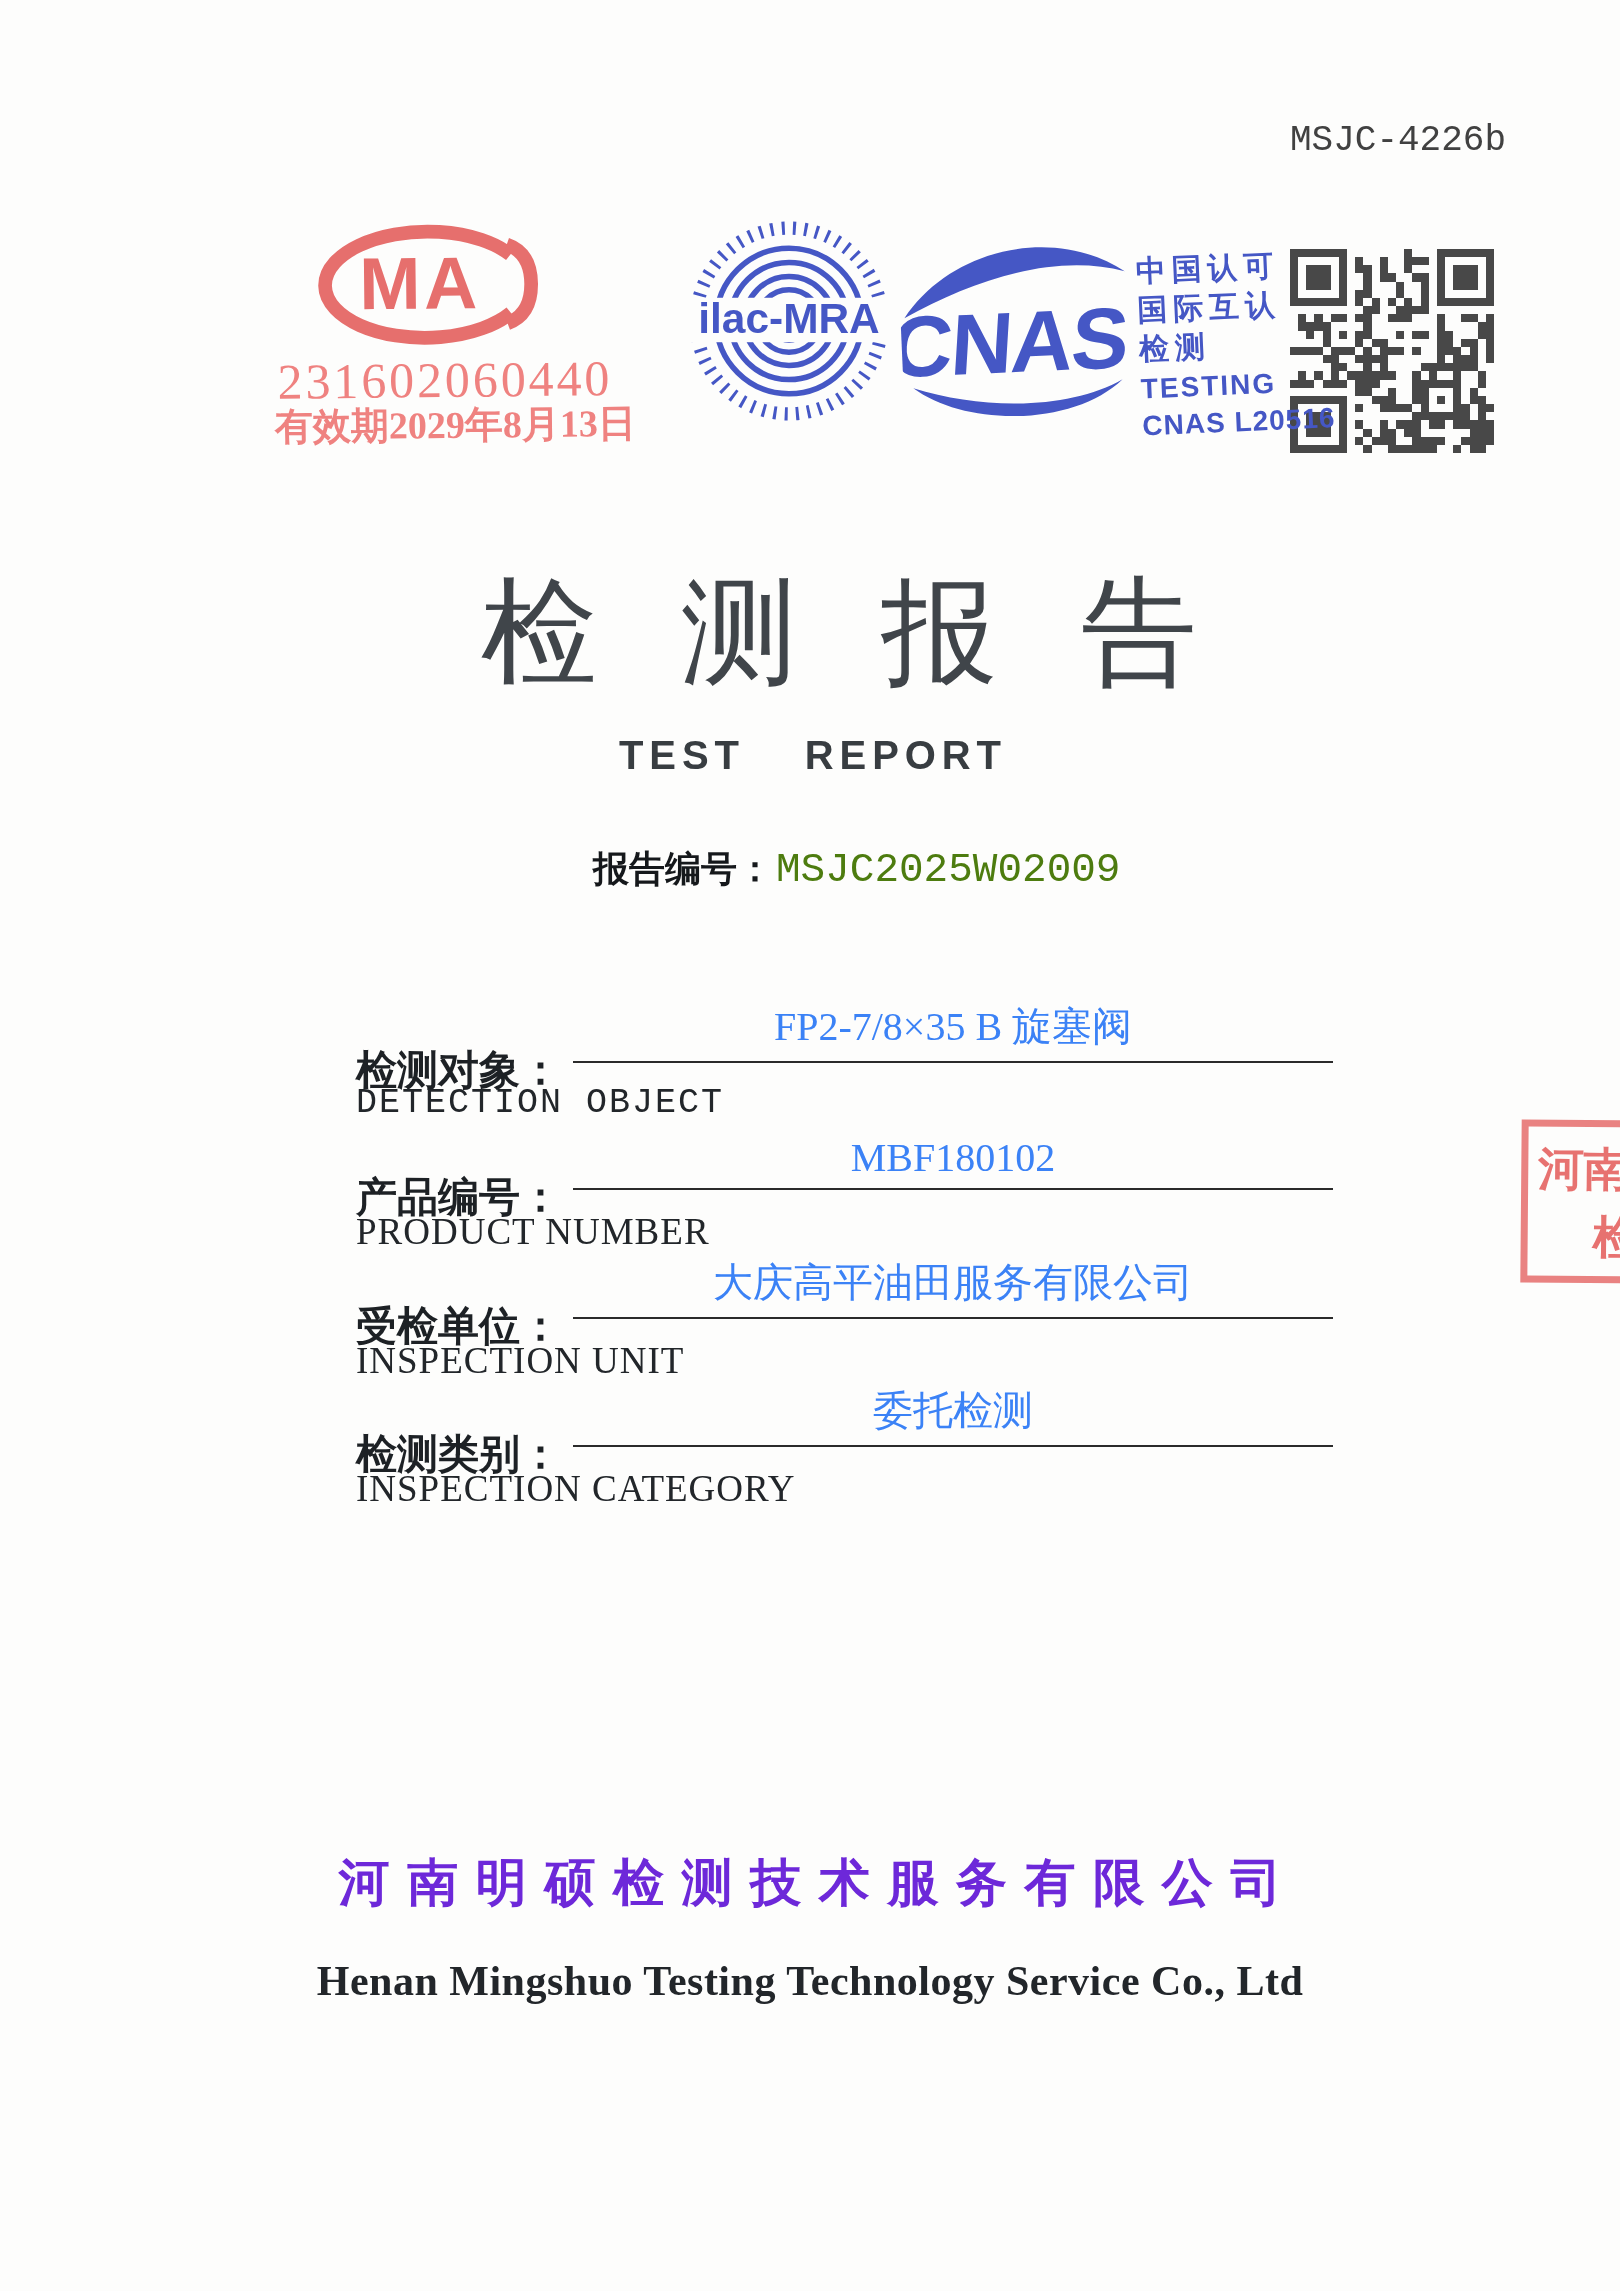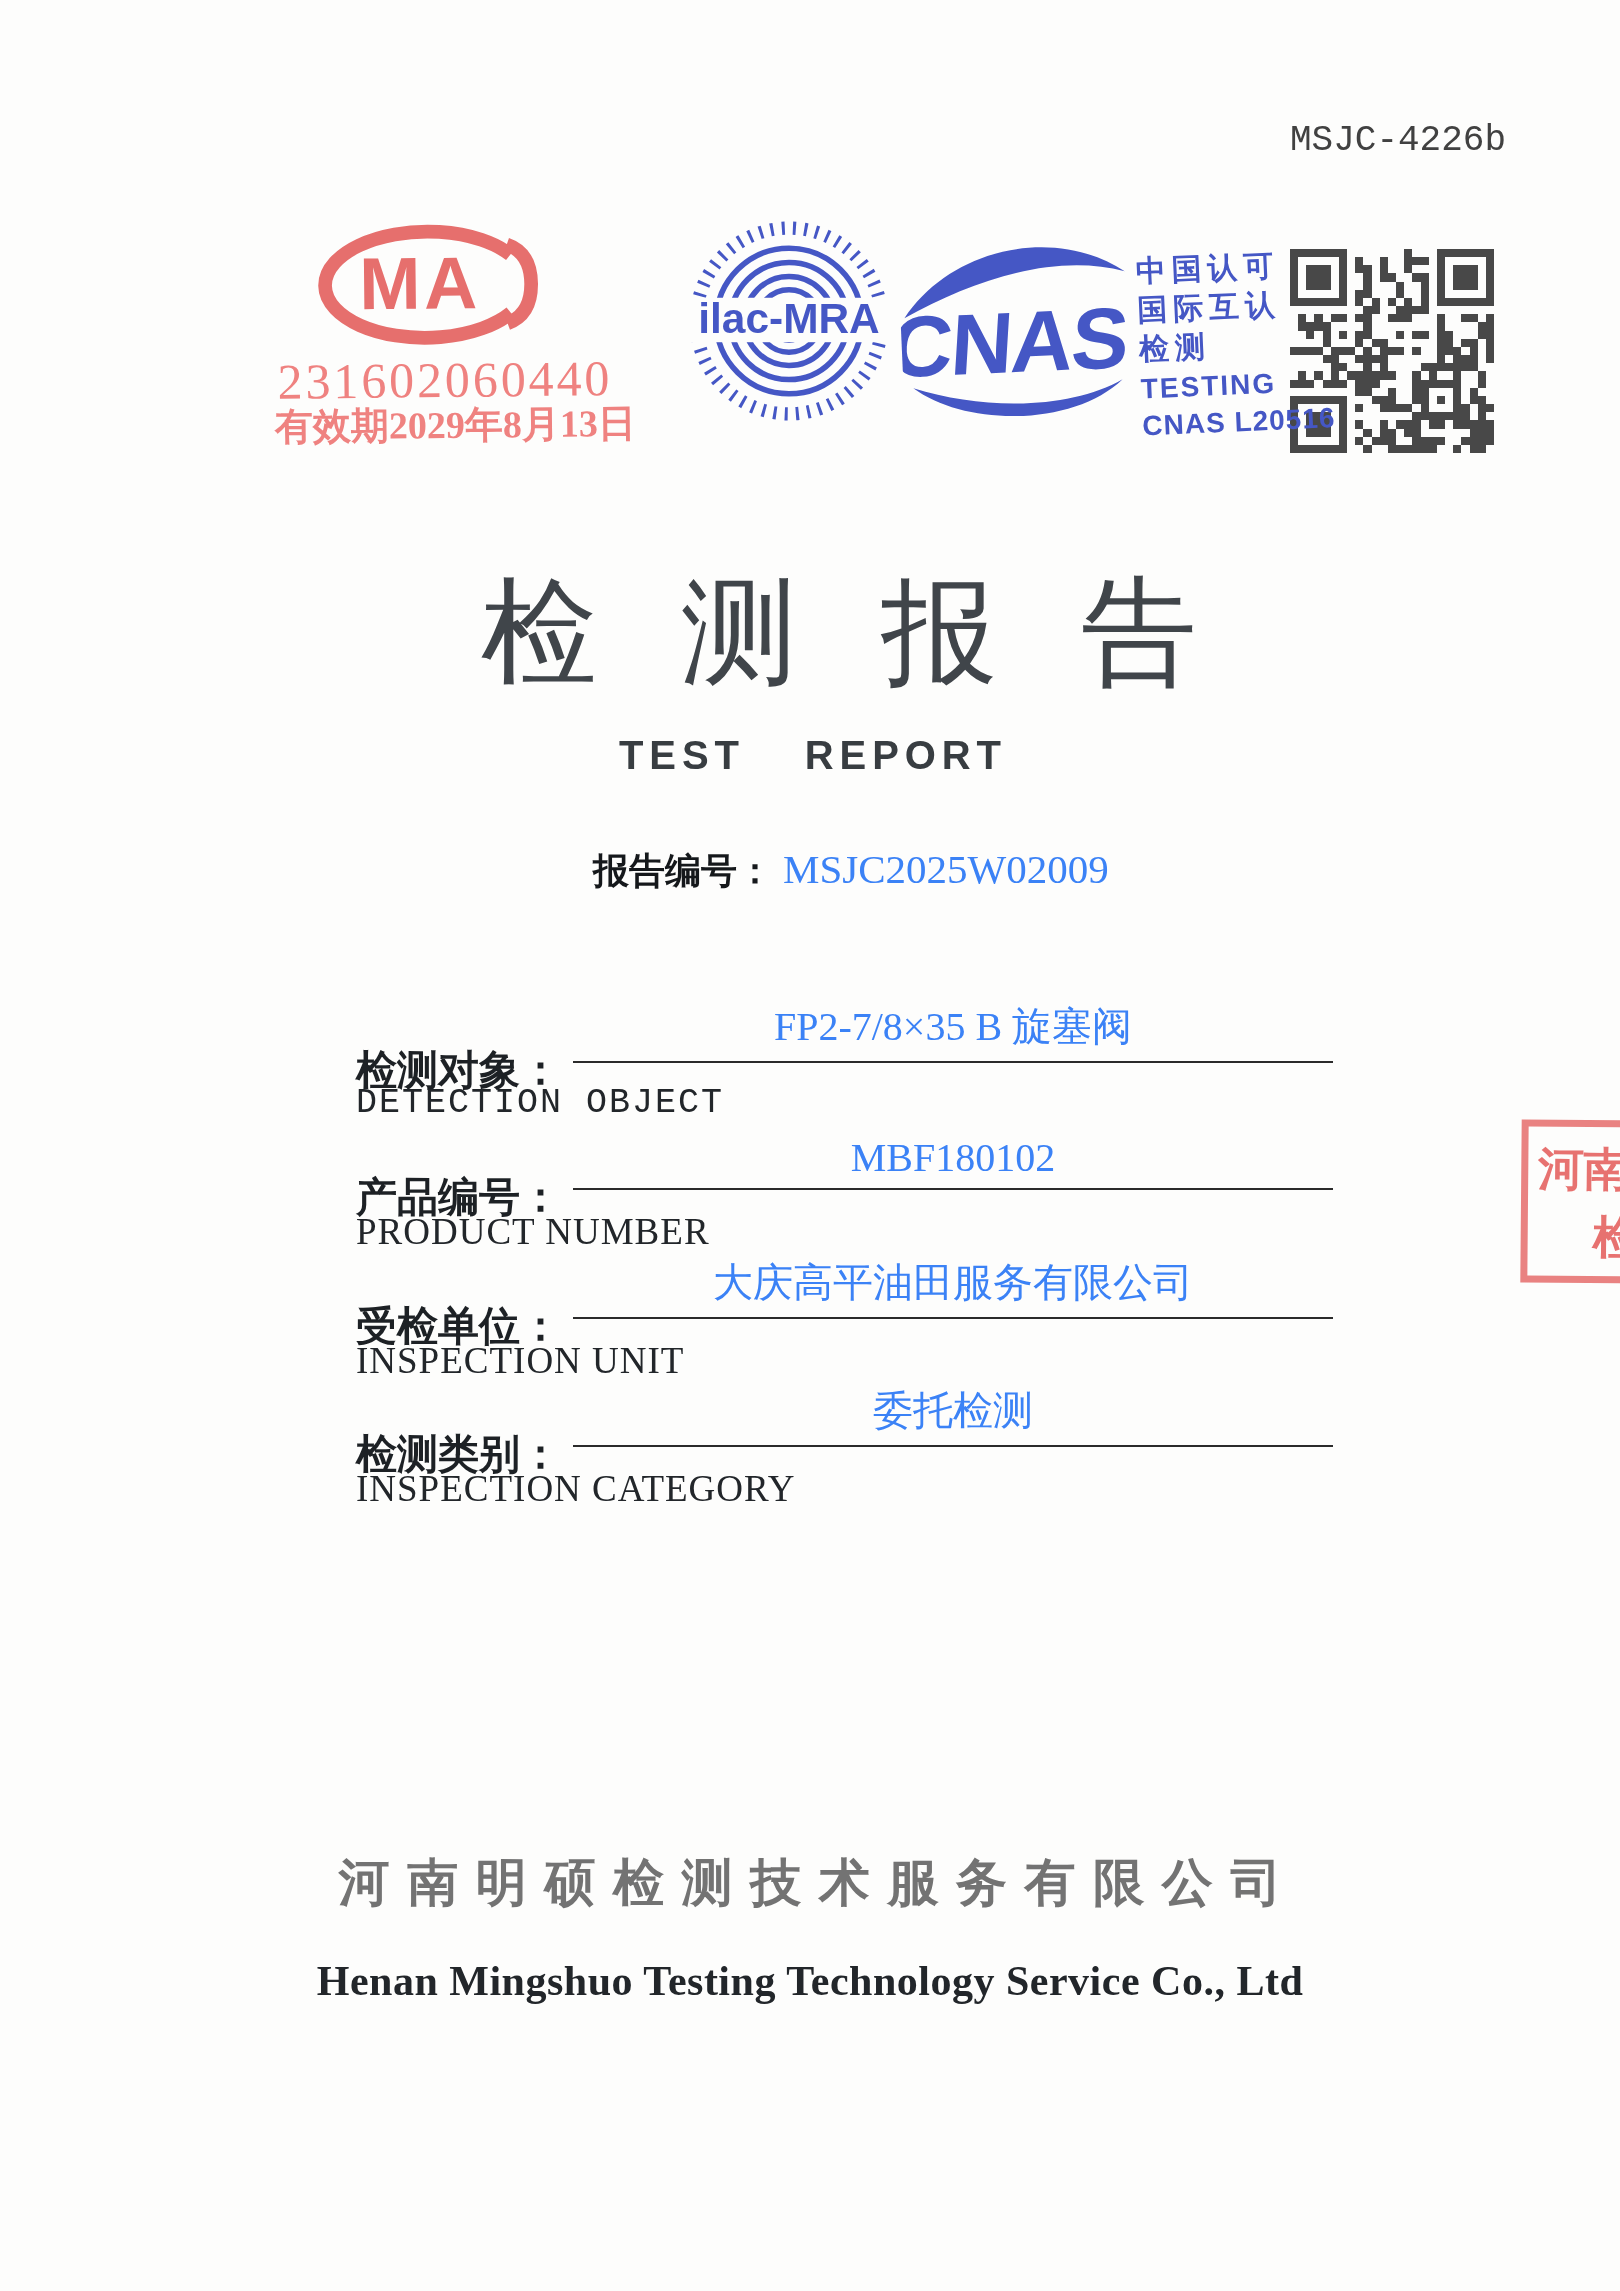--- a/index.html
+++ b/index.html
@@ -65,22 +65,22 @@
   
   .report-no{
     position:absolute;left:547px;top:845px;
     display:flex;align-items:baseline;white-space:nowrap;
   }
   .report-no .lab{
     font-family:"Liberation Sans", sans-serif;font-weight:700;
     font-size:36px;color:#15181b;margin-left:46px;
   }
   .report-no .val{
-    font-family:Liberation Serif, serif;
-    font-size:41px;color:#3b82f6;margin-left:10px;
+    font-family:Liberation Mono, monospace;
+    font-size:41px;color:#4d7c0f;margin-left:3px;
   }
 
   
   .field{position:absolute;left:0;right:0;}
   .f-label{
     position:absolute;left:356px;top:0;
     font-size:41px;font-weight:600;color:#1d2125;white-space:nowrap;margin-top:33px;
   }
   .f-value{
     position:absolute;left:573px;top:-7.8px;width:760px;height:61px;
@@ -108,21 +108,21 @@
     transform:rotate(0.5deg);
   }
   .corner-seal .c1{position:absolute;left:9.8px;top:11.8px;font-size:46px;font-weight:600;}
   .corner-seal .c2{position:absolute;left:55px;top:11.8px;font-size:46px;font-weight:600;}
   .corner-seal .c3{position:absolute;left:65px;top:80px;font-size:46px;font-weight:600;}
 
   
   .company-zh{
     position:absolute;left:0;right:0;top:1849px;text-align:center;
     font-family:"Liberation Sans", sans-serif;font-weight:700;
-    font-size:51px;color:#737373;
+    font-size:51px;color:#6d28d9;
   }
   .company-zh span{letter-spacing:17.6px;margin-right:-17.6px;}
   .company-en{
     position:absolute;left:0;right:0;top:1937px;text-align:center;
     font-family:"Liberation Serif", serif;font-weight:700;
     font-size:42px;color:#22262a;letter-spacing:0.5px;margin-top:20px;
   }
 </style>
 </head>
 <body>

